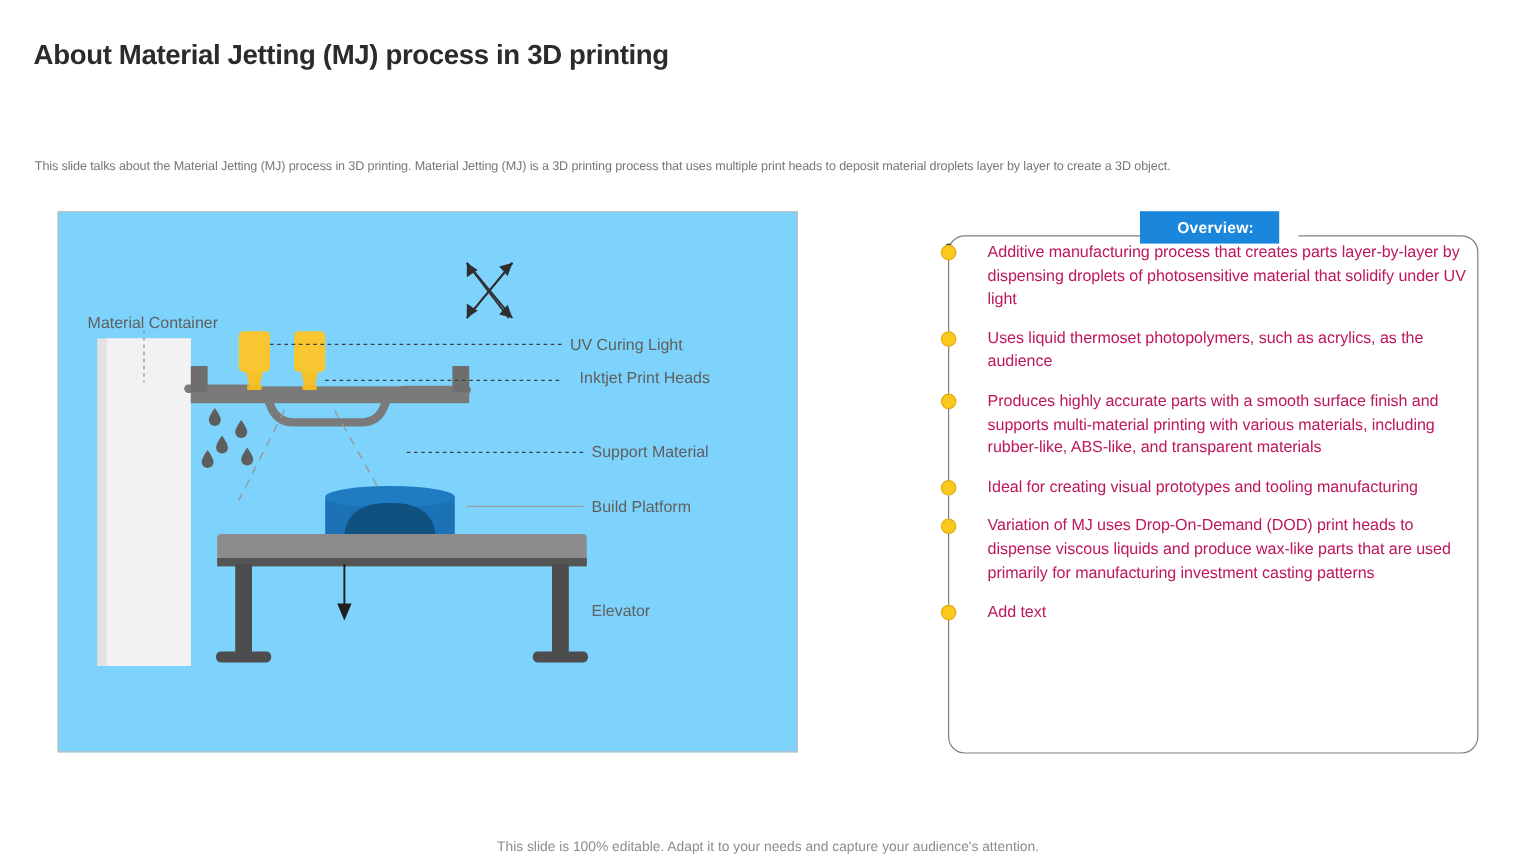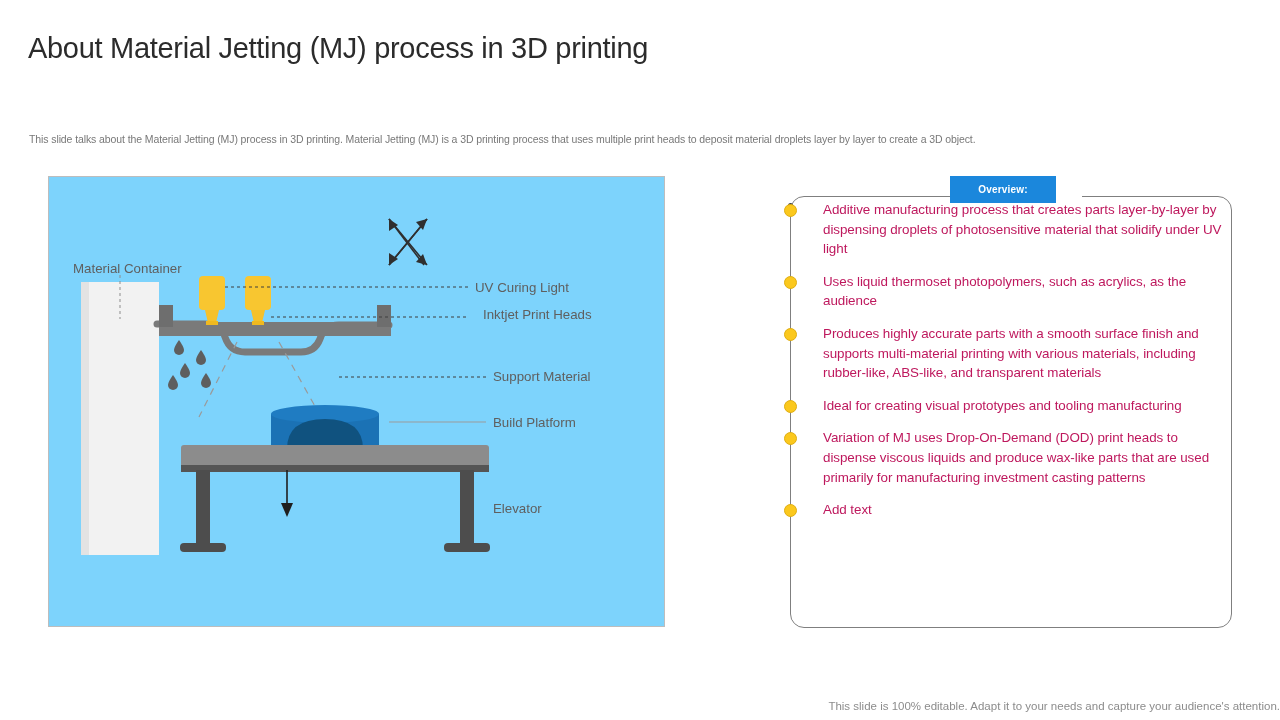--- a/index.html
+++ b/index.html
@@ -15,22 +15,22 @@
     color: #404040;
     overflow: hidden;
     position: relative;
   }
 
   
   .page-title {
     position: absolute;
     left: 28px;
     top: 32px;
-    font-size: 29px;
-    font-weight: normal;
+    font-size: 23px;
+    font-weight: bold;
     letter-spacing: -0.3px;
     color: #2b2b2b;
     white-space: nowrap;
   }
   .page-subtitle {
     position: absolute;
     left: 29px;
     top: 92px;
     font-size: 10.5px;
     color: #787878;
@@ -69,27 +69,28 @@
     background: #ffffff;
   }
   .overview-badge {
     position: absolute;
     left: 950px;
     top: 176px;
     width: 106px;
     height: 27px;
     background: #1b87dc;
     color: #ffffff;
-    font-size: 10px;
+    font-size: 13px;
     font-weight: bold;
     display: flex;
     align-items: center;
     justify-content: center;
     letter-spacing: 0.2px;
     z-index: 4;
+    padding-left: 10px;
   }
   
   .badge-mask {
     position: absolute;
     left: 950px;
     top: 190px;
     width: 132px;
     height: 14px;
     background: #ffffff;
     z-index: 3;
@@ -138,21 +139,21 @@
     max-width: 400px;
     letter-spacing: -0.05px;
   }
 
   
   .footer-note {
     position: absolute;
     left: 0;
     right: 0;
     top: 700px;
-    text-align: right;
+    text-align: center;
     font-size: 11.5px;
     color: #8c8c8c;
   }
   .page-number {
     position: absolute;
     right: 22px;
     top: 720px;
     font-size: 12px;
     color: #404040;
   }

